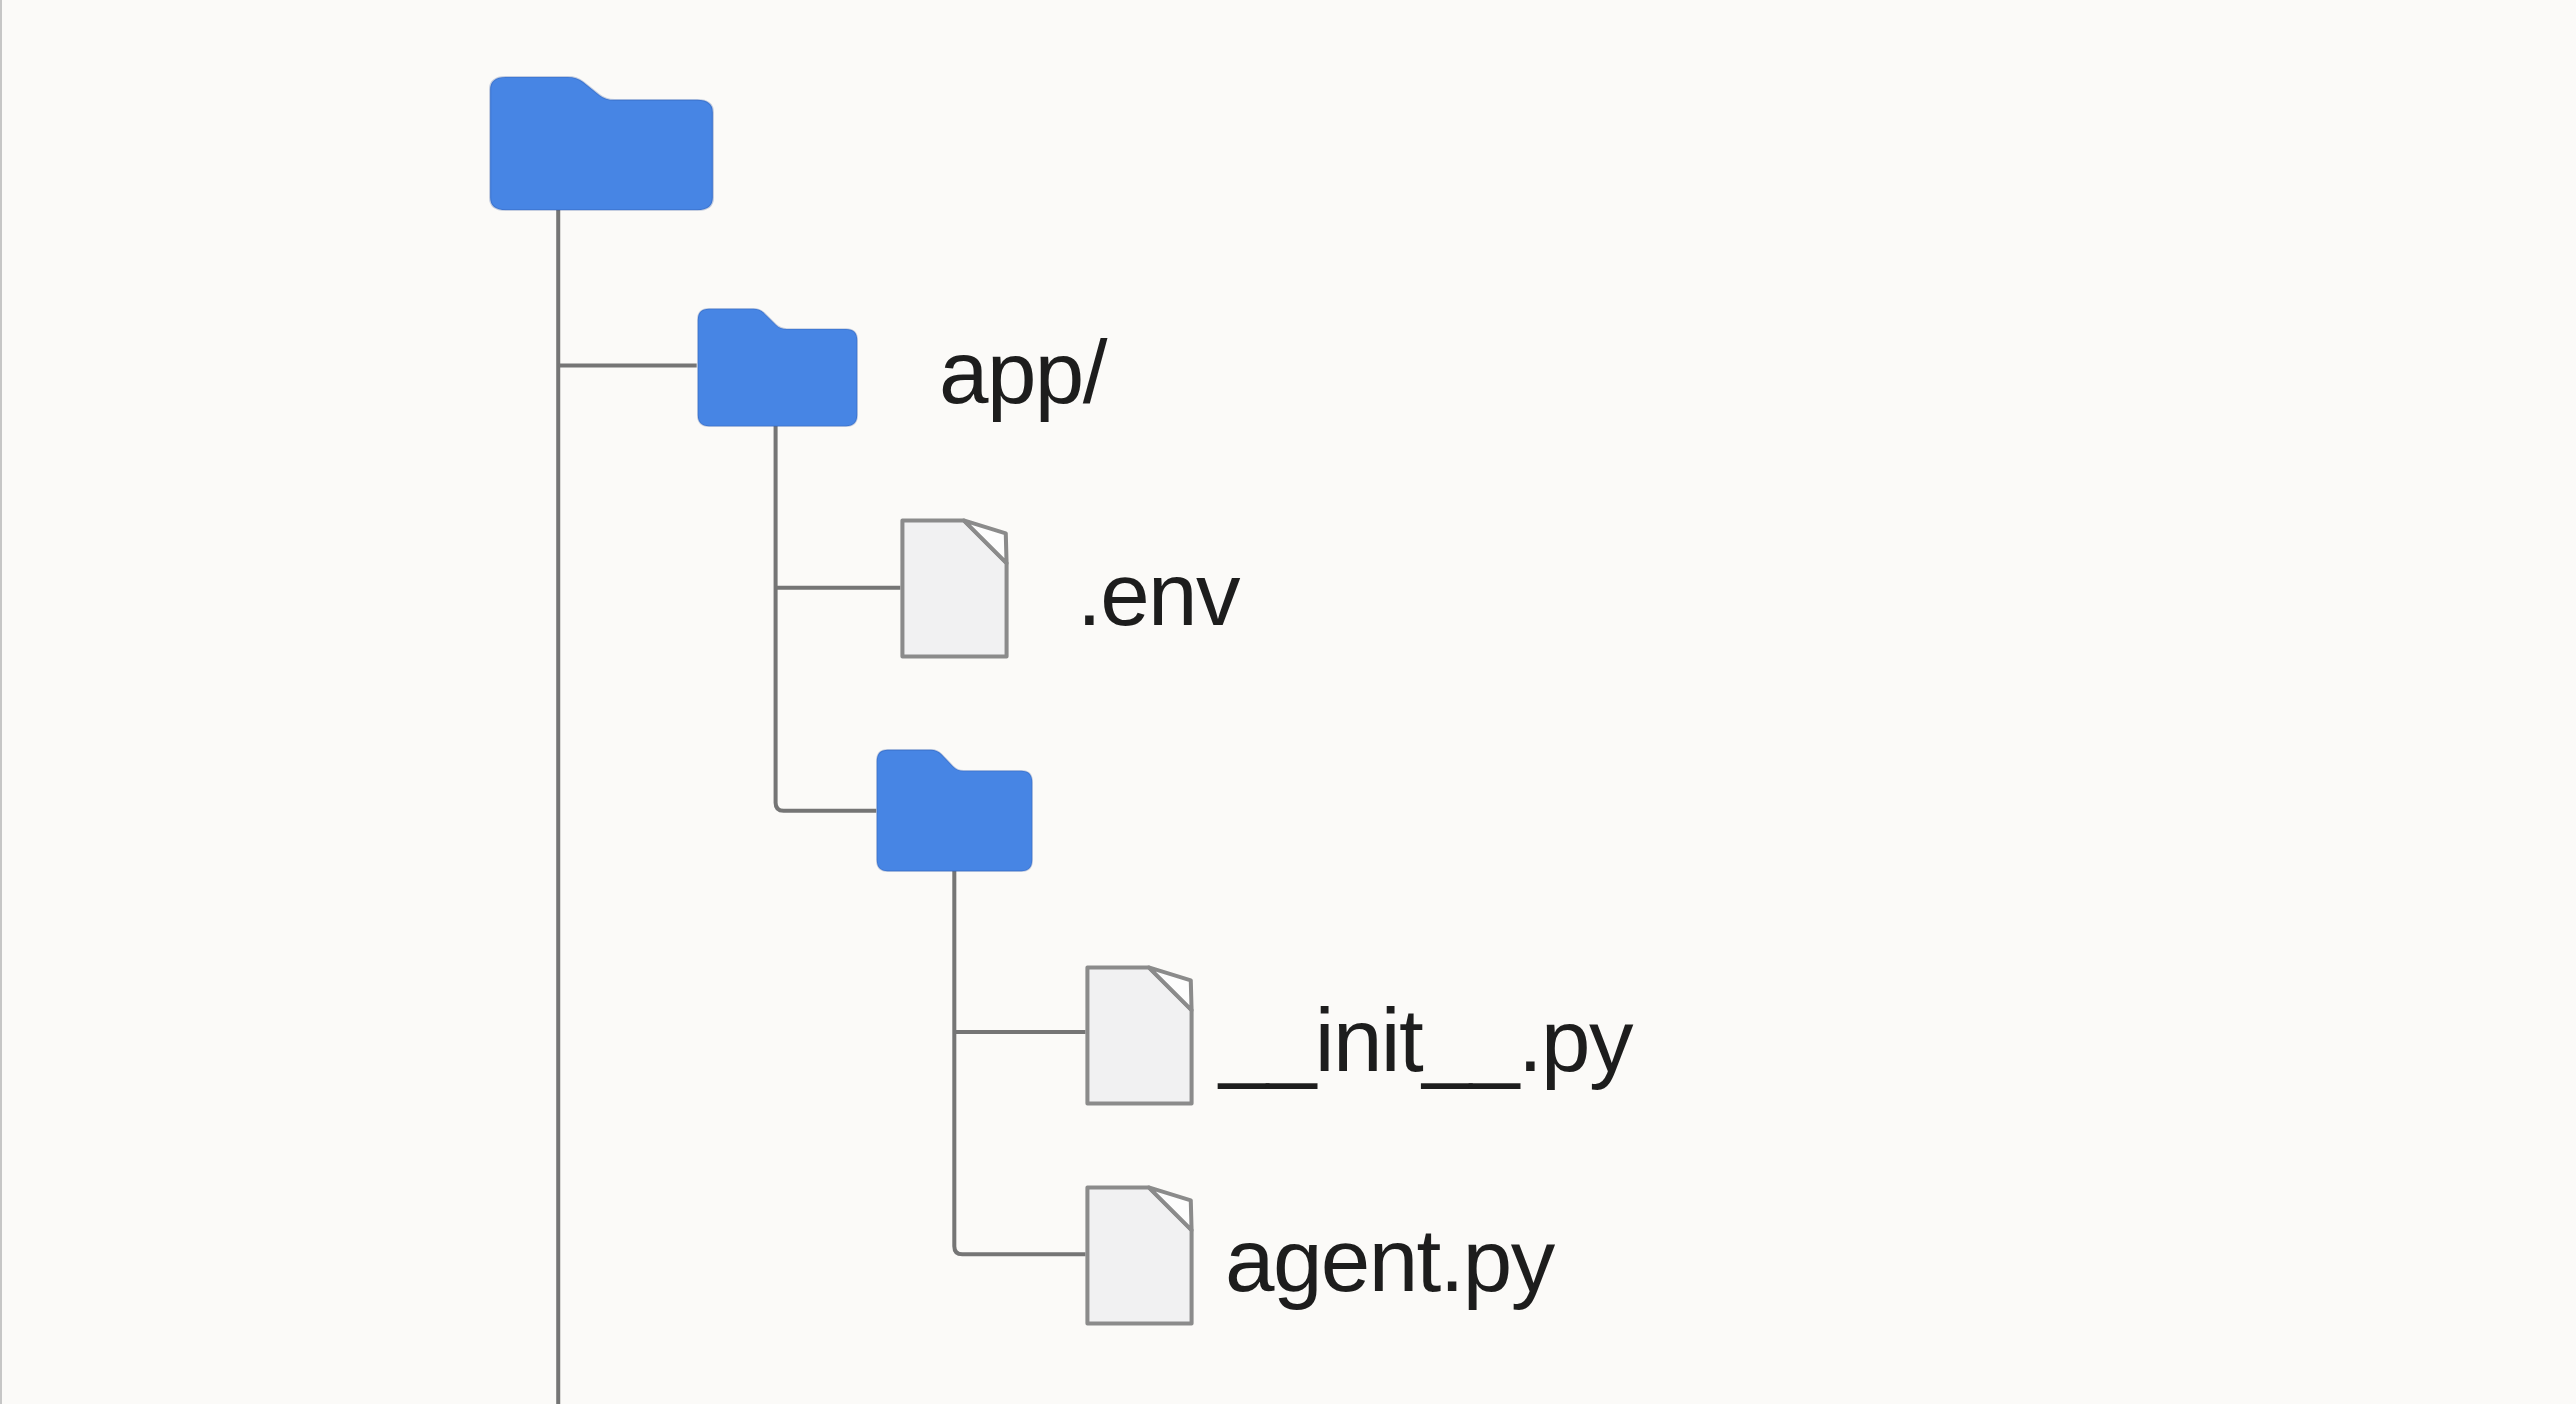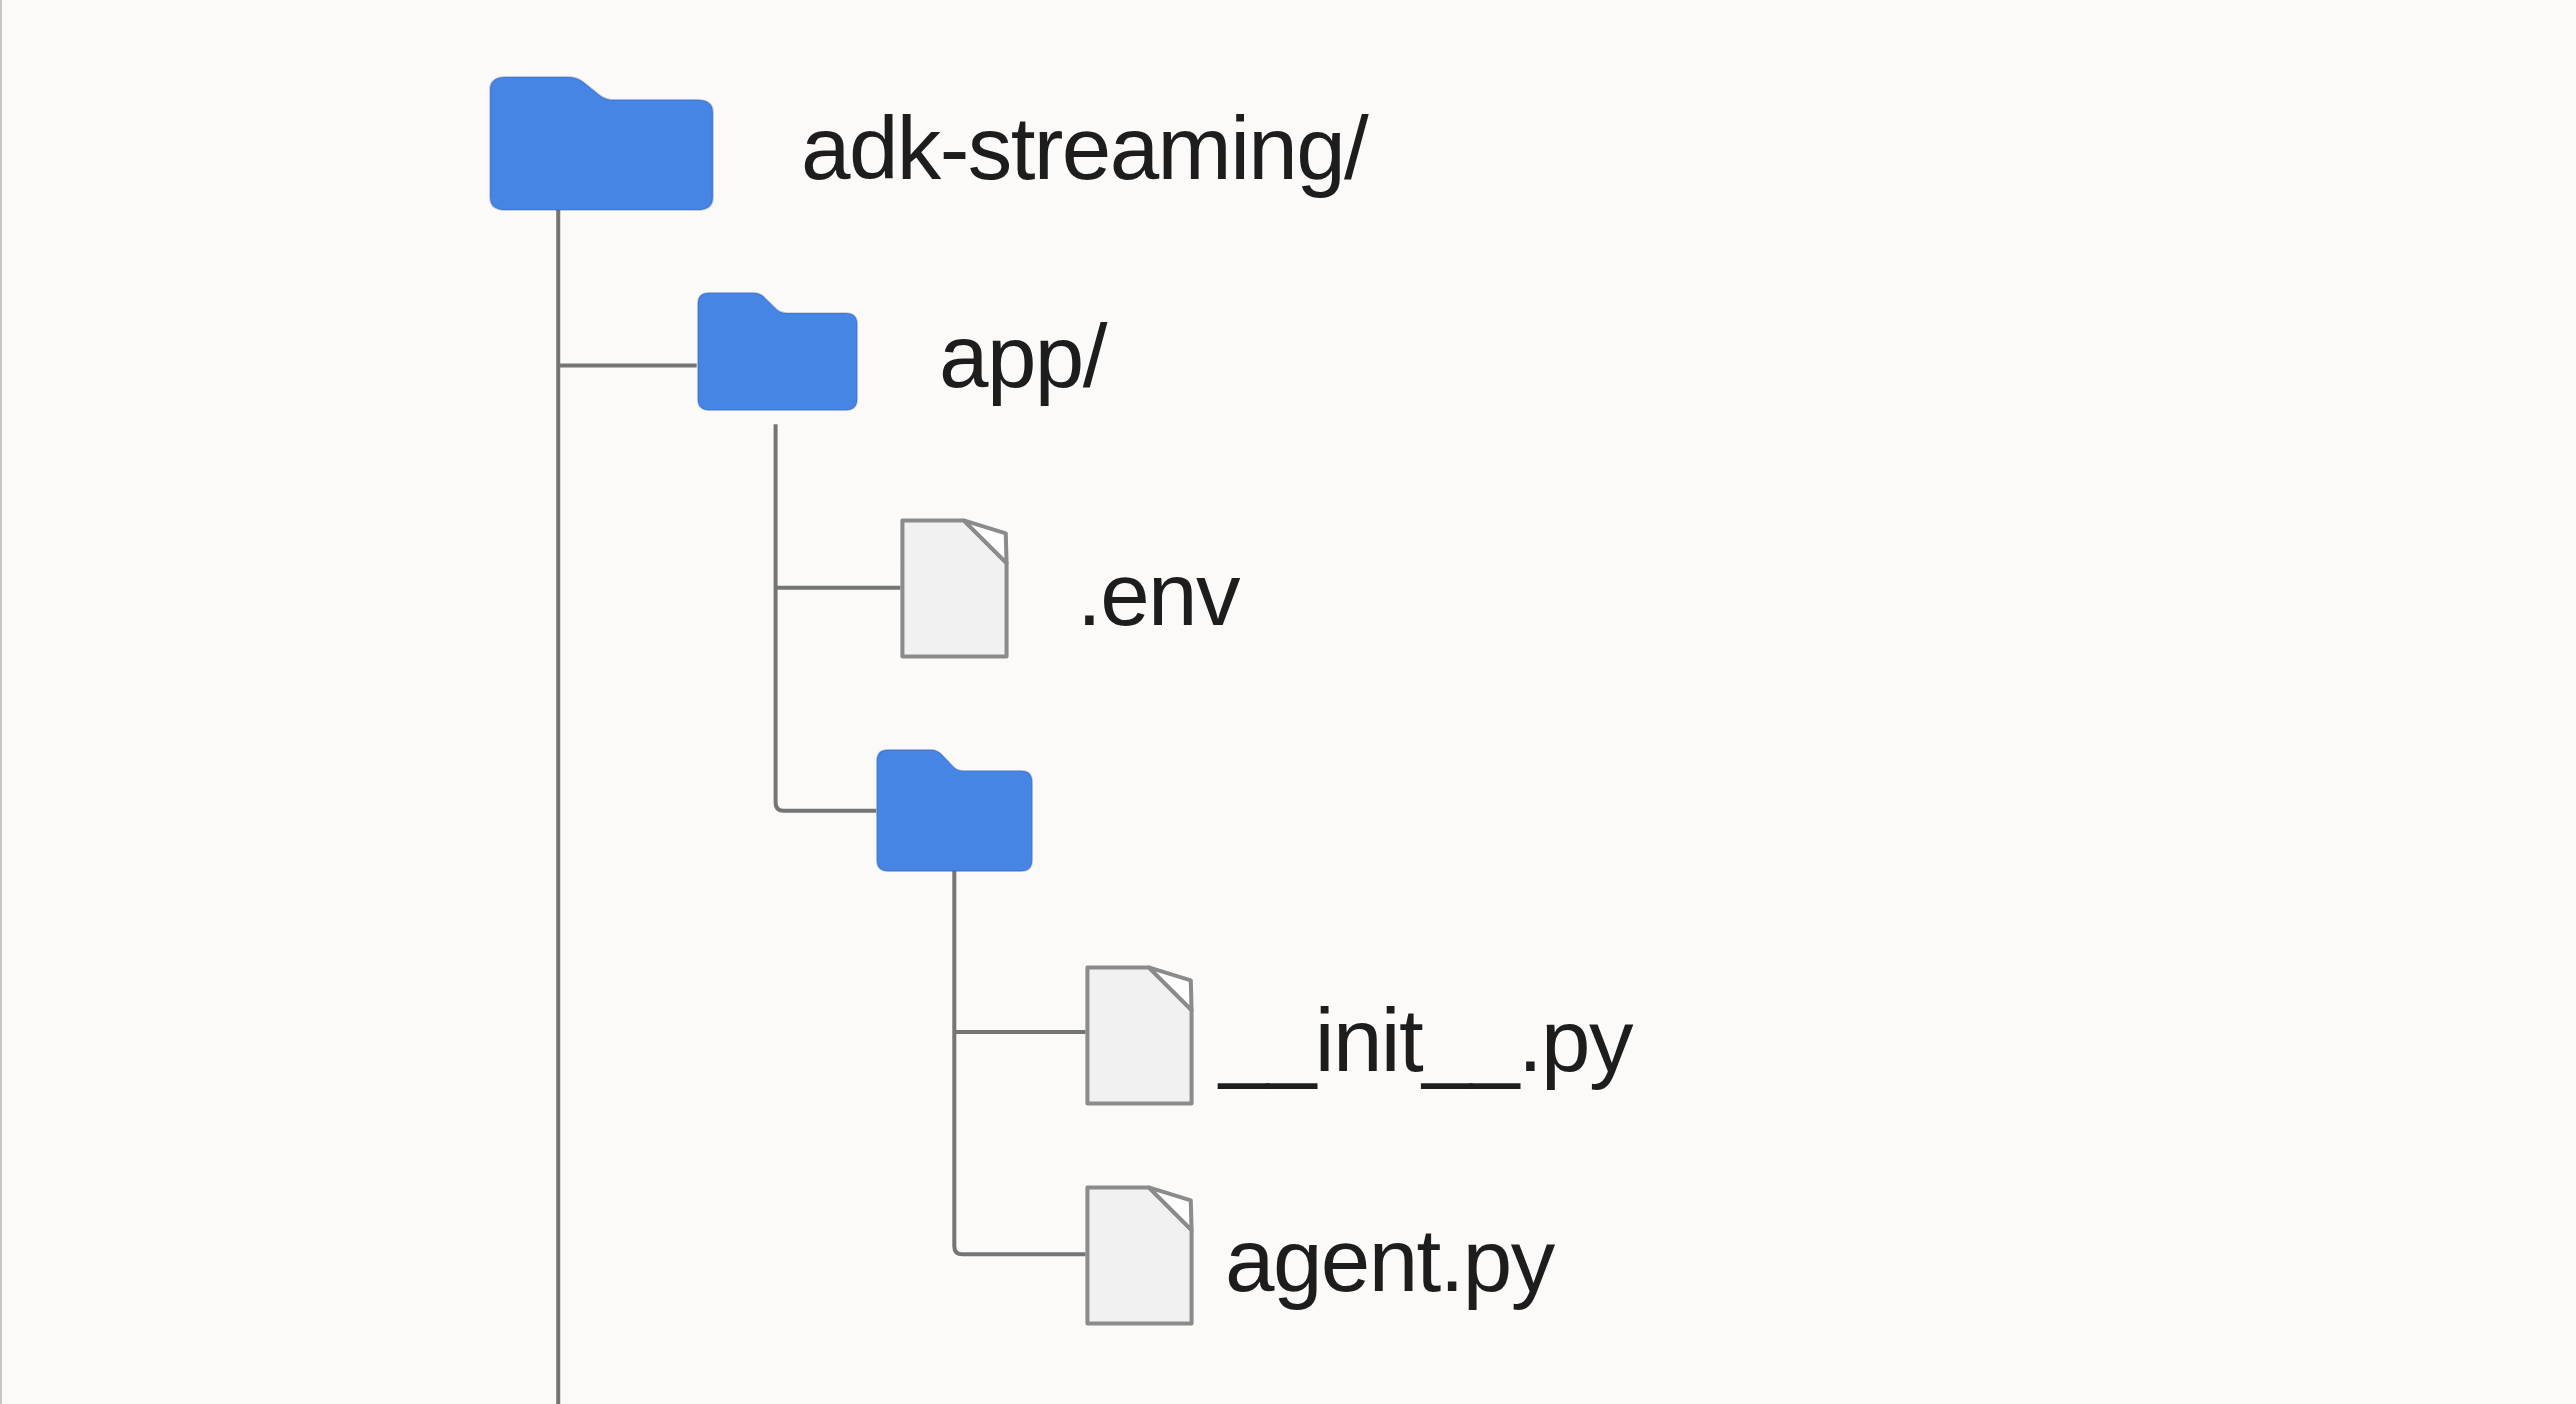--- a/index.html
+++ b/index.html
@@ -69,24 +69,23 @@
     <path class="connector" d="M963 527 V997 Q963 1007 973 1007 H1088" stroke="#757575"></path>
     <path class="connector" d="M963 730 H1118" stroke="#757575"></path>
     <path class="connector" d="M1185 1080 V1548 Q1185 1558 1195 1558 H1348" stroke="#757575"></path>
     <path class="connector" d="M1185 1282 H1348" stroke="#757575"></path>
   </svg>
 
   <div class="tree-node" style="left:489px; top:76px; width:902px; height:135px;">
     <svg class="icon-svg" width="225" height="135" viewBox="0 0 200 150" preserveAspectRatio="none">
       <path class="folder-shape" d="M15 1 H70 Q78 1 83.5 6.5 L98 21 Q103.5 26.5 111.5 26.5 H185 Q199 26.5 199 40.5 V135 Q199 149 185 149 H15 Q1 149 1 135 V15 Q1 1 15 1 Z" fill="#4785e4"></path>
     </svg>
-    <div class="node-label" style="left:312px; top:28px;">adk-streaming/</div>
   </div>
 
-  <div class="tree-node" style="left:697px; top:292px; width:419px; height:119px;">
+  <div class="tree-node" style="left:697px; top:308px; width:419px; height:119px;">
     <svg class="icon-svg" width="161" height="119" viewBox="0 0 200 150" preserveAspectRatio="none">
       <path class="folder-shape" d="M15 1 H70 Q78 1 83.5 6.5 L98 21 Q103.5 26.5 111.5 26.5 H185 Q199 26.5 199 40.5 V135 Q199 149 185 149 H15 Q1 149 1 135 V15 Q1 1 15 1 Z" fill="#4785e4"></path>
     </svg>
     <div class="node-label" style="left:242px; top:20px;">app/</div>
   </div>
 
   <div class="tree-node" style="left:900px; top:518px; width:346px; height:141px;">
     <svg class="icon-svg" width="109" height="141" viewBox="0 0 135 175" preserveAspectRatio="none">
       <path class="file-body" d="M3 3 H79 L132 56 V172 H3 Z" fill="#f1f1f2"></path>
       <path class="file-flap" d="M79 3 L131 19 L132 56 Z"></path>

